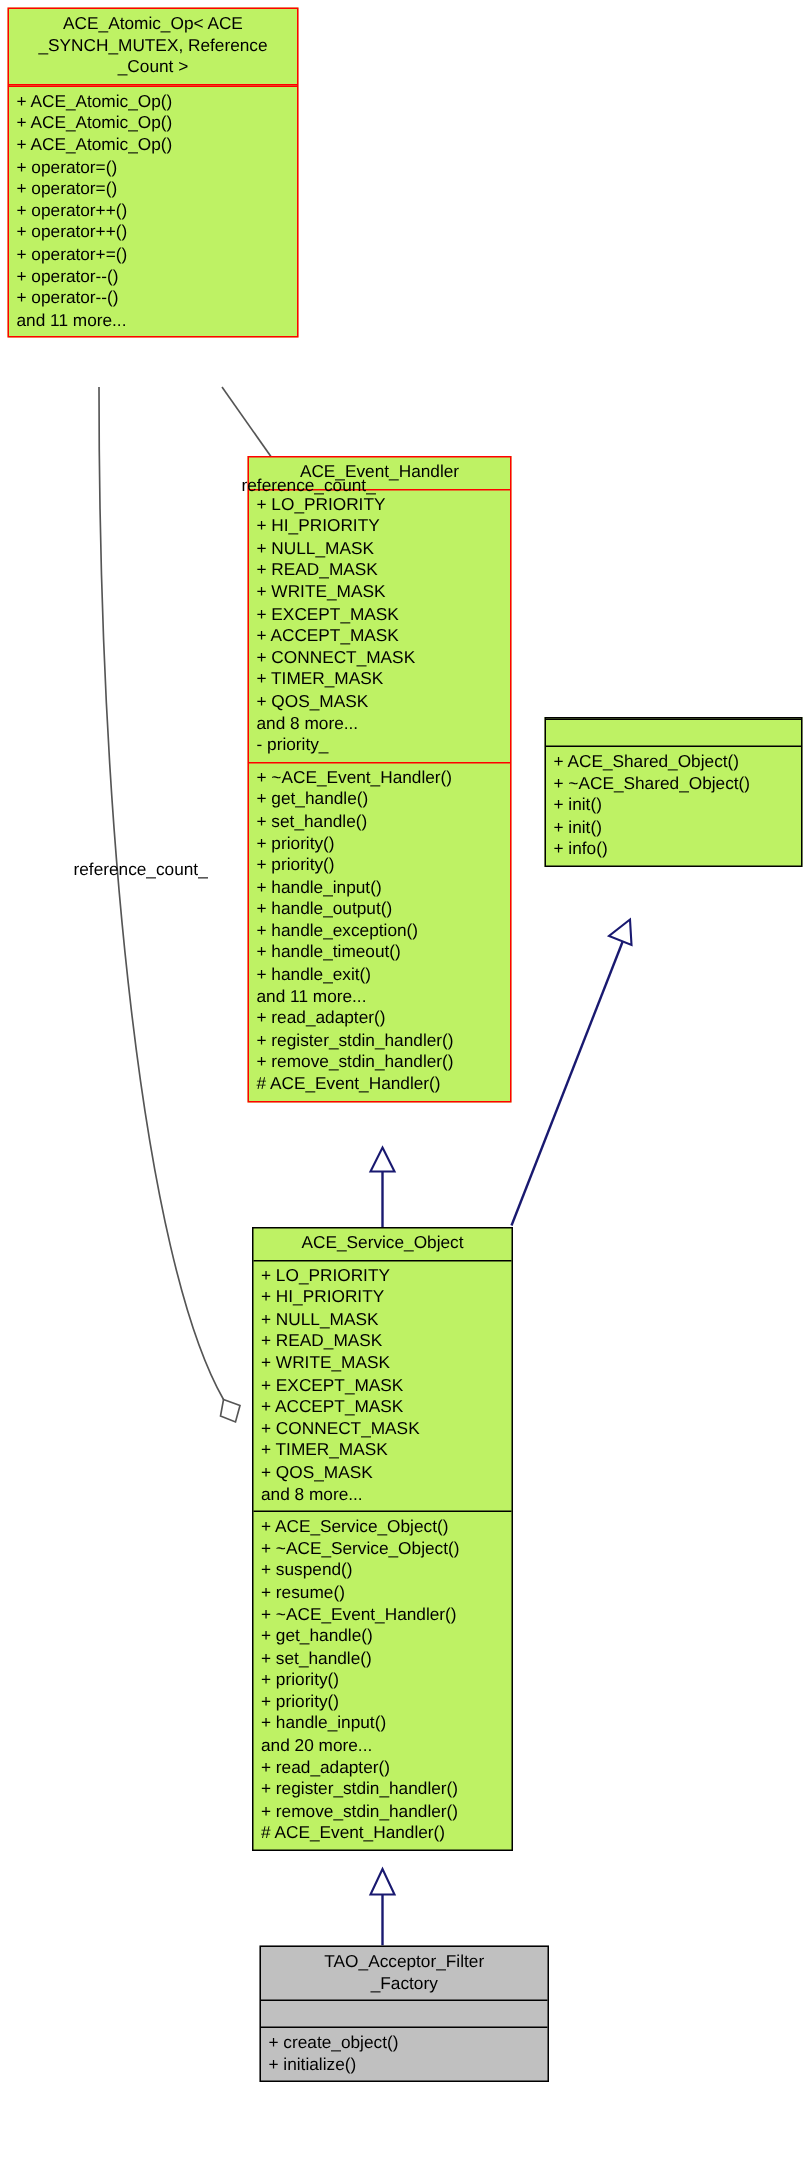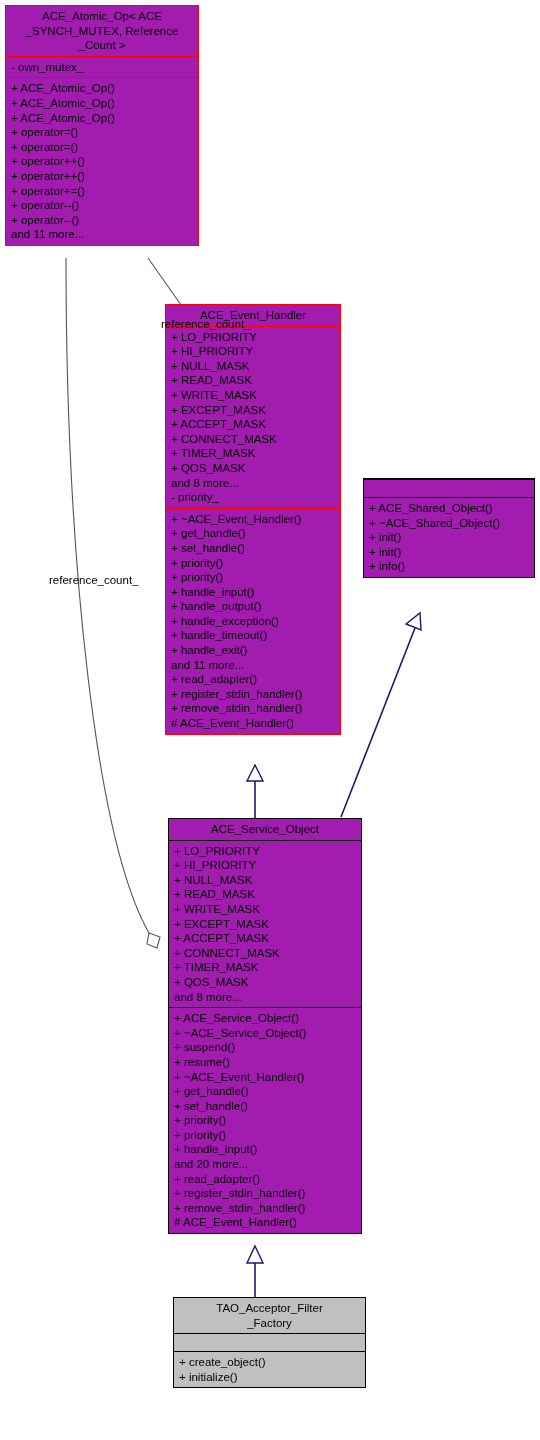--- a/index.html
+++ b/index.html
@@ -24,21 +24,21 @@
     position: absolute;
     left: 0; top: 0;
     width: 540px;
     height: 1440px;
     pointer-events: none;
   }
   .uml-box {
     position: absolute;
     box-sizing: border-box;
     border: 1px solid #000000;
-    background: #a21caf;
+    background: #bef264;
     font-size: 11.5px;
     line-height: 14.6px;
     color: #000000;
   }
   .uml-box.hl { border-color: #ff0000; }
   .uml-box.filled { background: #c0c0c0; }
   .box-title {
     text-align: center;
     padding: 3px 4px 3px 4px;
     white-space: pre-line;
@@ -97,23 +97,20 @@
       <line x1="255" y1="1297" x2="255" y2="1262" stroke="#191970" stroke-width="1.6"></line>
       <polygon points="255,1246 263,1263 247,1263" fill="#ffffff" stroke="#191970" stroke-width="1.4"></polygon>
     </g>
   </svg>
 
   <div class="uml-box hl" style="left:5px; top:5px; width:194px;">
     <div class="box-title">ACE_Atomic_Op&lt; ACE
 _SYNCH_MUTEX, Reference
 _Count &gt;</div>
     <div class="sep"></div>
-    <div class="box-section">
-        <div class="row">- own_mutex_</div>
-      </div>
     <div class="sep"></div>
     <div class="box-section">
         <div class="row">+ ACE_Atomic_Op()</div>
         <div class="row">+ ACE_Atomic_Op()</div>
         <div class="row">+ ACE_Atomic_Op()</div>
         <div class="row">+ operator=()</div>
         <div class="row">+ operator=()</div>
         <div class="row">+ operator++()</div>
         <div class="row">+ operator++()</div>
         <div class="row">+ operator+=()</div>
@@ -166,21 +163,21 @@
     <div class="sep"></div>
     <div class="box-section">
         <div class="row">+ ACE_Shared_Object()</div>
         <div class="row">+ ~ACE_Shared_Object()</div>
         <div class="row">+ init()</div>
         <div class="row">+ init()</div>
         <div class="row">+ info()</div>
       </div>
   </div>
 
-  <div class="uml-box" style="left:168px; top:818px; width:194px;">
+  <div class="uml-box" style="left:168px; top:818px; width:174px;">
     <div class="box-title">ACE_Service_Object</div>
     <div class="sep"></div>
     <div class="box-section">
         <div class="row">+ LO_PRIORITY</div>
         <div class="row">+ HI_PRIORITY</div>
         <div class="row">+ NULL_MASK</div>
         <div class="row">+ READ_MASK</div>
         <div class="row">+ WRITE_MASK</div>
         <div class="row">+ EXCEPT_MASK</div>
         <div class="row">+ ACCEPT_MASK</div>

